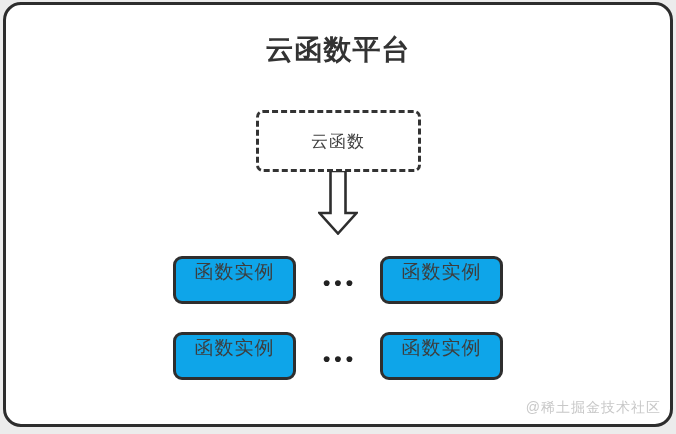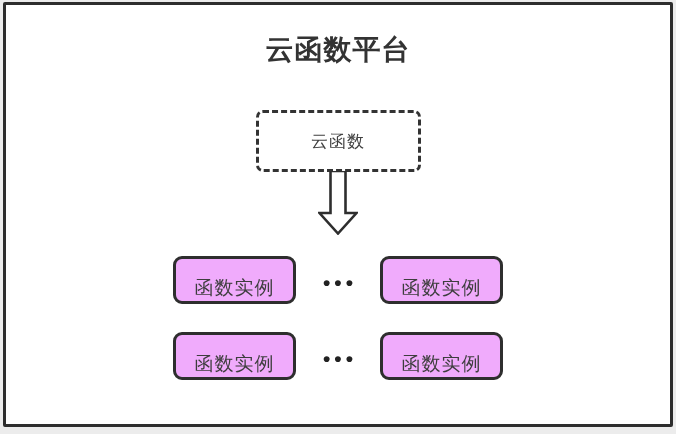--- a/index.html
+++ b/index.html
@@ -8,21 +8,21 @@
     position:relative;
     background:#ececec;
     font-family:"Liberation Sans","DejaVu Sans",sans-serif;
     overflow:hidden;
   }
   .card {
     position:absolute;
     left:3px; top:2px; right:3px; bottom:7px;
     background:#ffffff;
     border:3px solid #2d2d2d;
-    border-radius:2px;
+    border-radius:18px;
   }
   .title {
     margin-top:26px;
     text-align:center;
     font-size:28px;
     font-weight:bold;
     color:#333333;
     letter-spacing:1px;
   }
   .root-node {
@@ -53,23 +53,23 @@
     display:flex;
     align-items:center;
     justify-content:center;
   }
   .row + .row { margin-top:28px; }
   .instance-box {
     width:123px;
     height:48px;
     border:3px solid #2e2e2e;
     border-radius:9px;
-    background:#f0abfc;
+    background:#0ea5e9;
     display:flex;
-    align-items:flex-end;
+    align-items:flex-start;
     justify-content:center;
     font-size:19px;
     color:#3d3d3d;
     letter-spacing:1px;
   }
   .ellipsis {
     width:84px;
     text-align:center;
     font-size:21px;
     font-weight:bold;
@@ -122,14 +122,15 @@
         <span>函数实例</span>
       </div>
       <div class="ellipsis">•••</div>
       <div class="instance-box">
         <span>函数实例</span>
       </div>
     </div>
 
   </div>
 
+  <div class="watermark">@稀土掘金技术社区</div>
 
 </div>
 
 </body></html>

